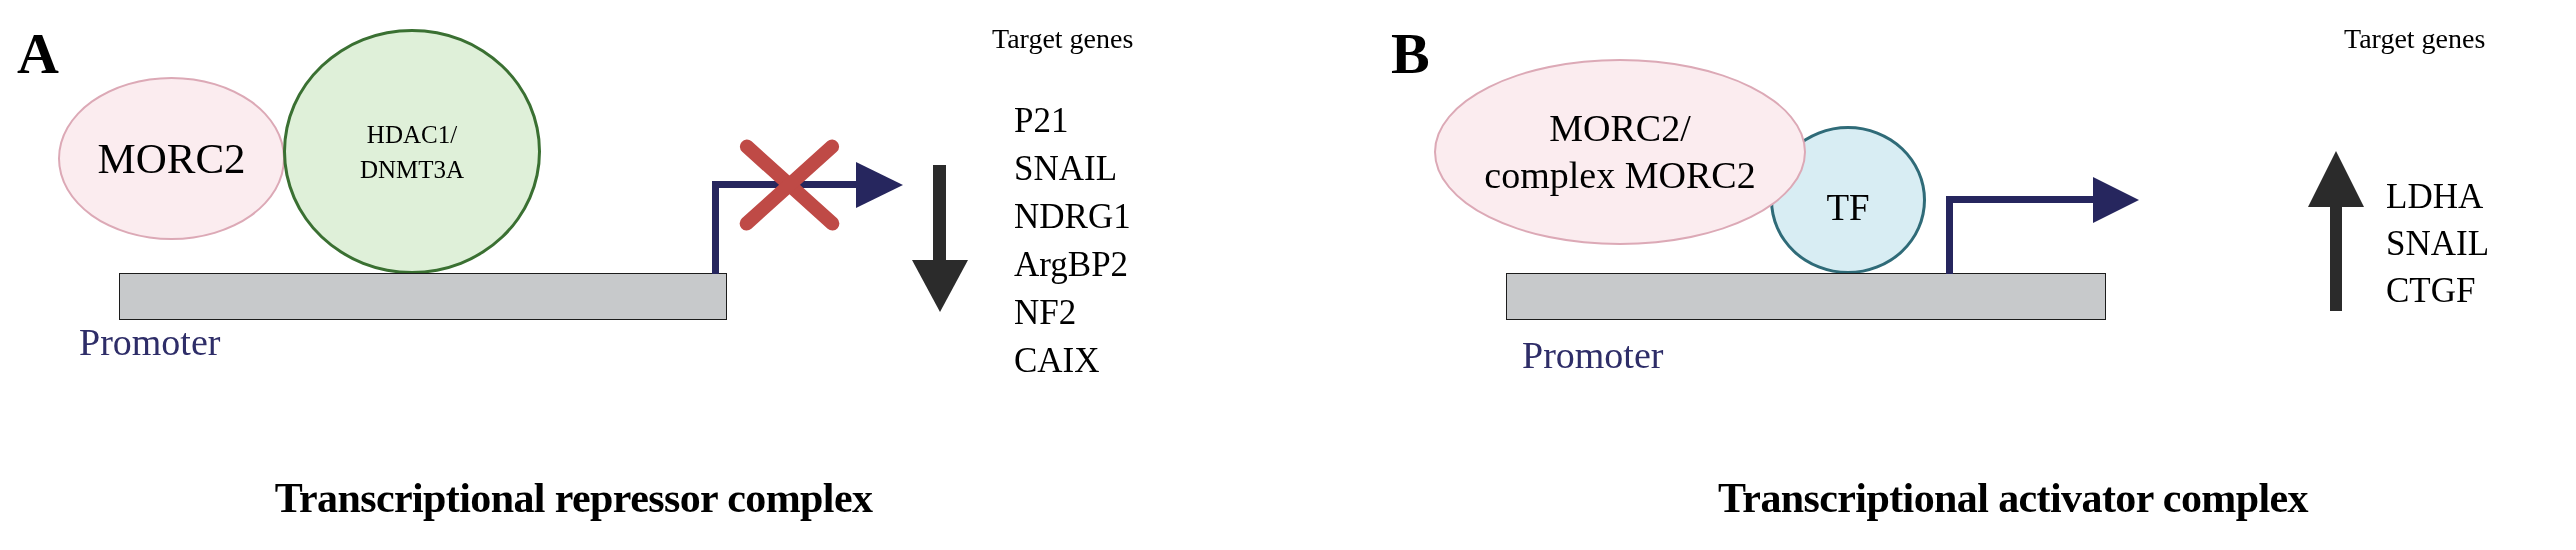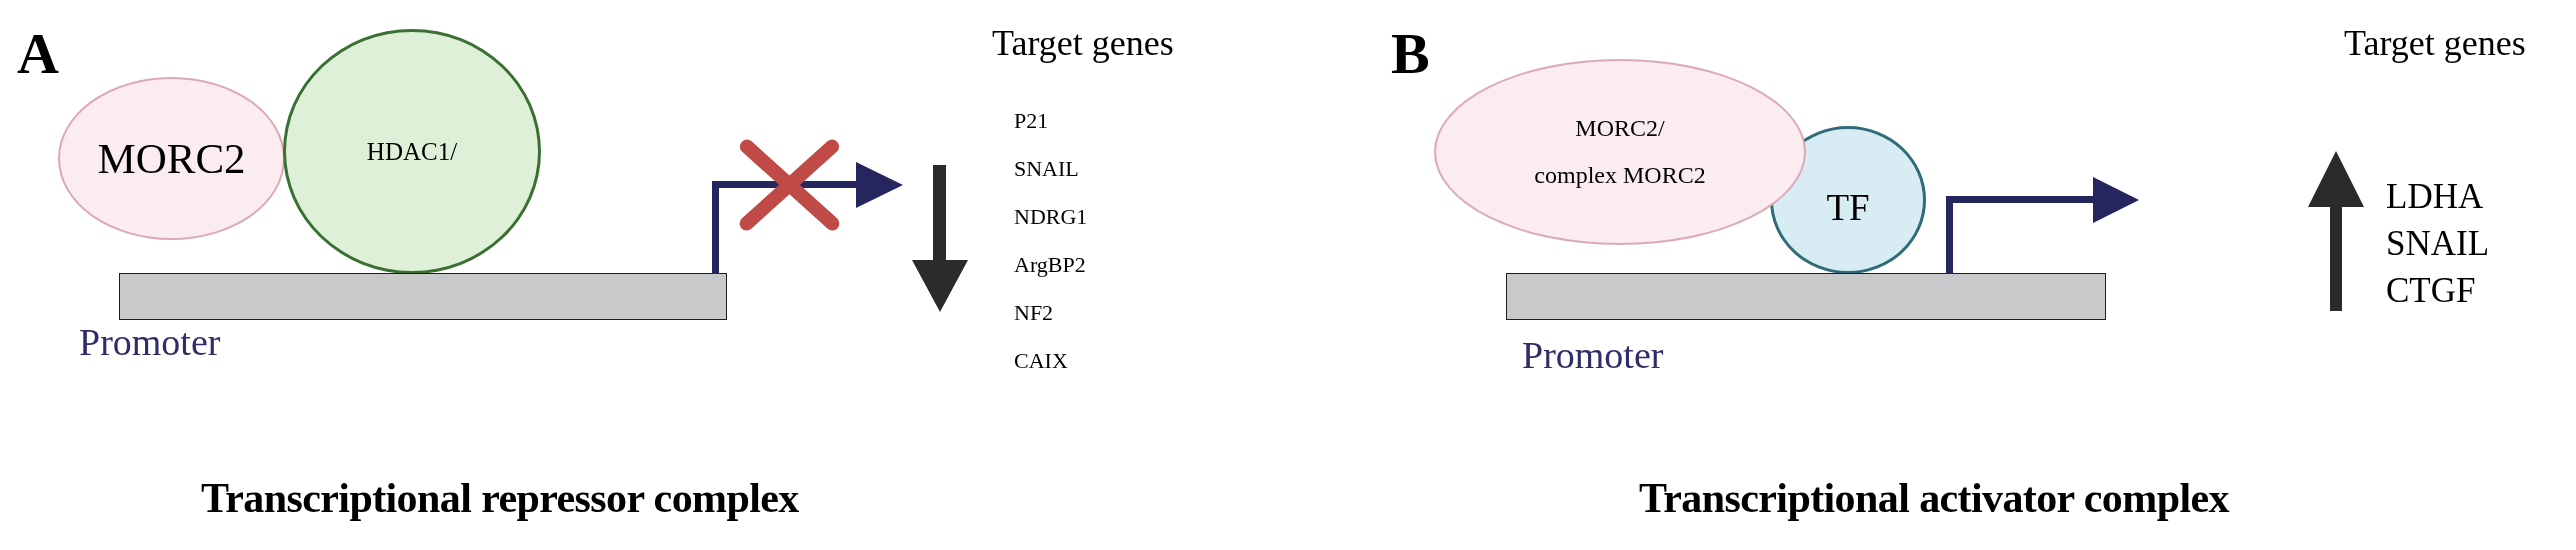--- a/index.html
+++ b/index.html
@@ -33,34 +33,34 @@
   .ellipse{
     border-radius:50%;
     display:flex;align-items:center;justify-content:center;
     text-align:center;box-sizing:border-box;
   }
   .pink-ellipse{background:var(--pink_fill);border:2.4px solid var(--pink_stroke);}
   .green-ellipse{background:var(--green_fill);border:3px solid var(--green_stroke);}
   .blue-ellipse{background:var(--blue_fill);border:3px solid var(--blue_stroke);}
   .morc2-a{font-size:43px;}
   .complex-lines{font-size:25px;line-height:35px;}
-  .morc2-b{font-size:24px;line-height:47px;}
+  .morc2-b{font-size:38px;line-height:47px;}
   .tf-label{font-size:37px;}
   .promoter-bar{
     background:var(--bar_fill);
     border:1.8px solid var(--bar_stroke);
     box-sizing:border-box;
   }
   .promoter-label{font-size:38px;color:var(--promoter_text);line-height:1;}
   .caption{
-    font-size:42px;font-weight:bold;line-height:1;
+    font-size:42px;font-weight:bold;text-align:center;line-height:1;
     letter-spacing:-0.6px;
   }
-  .tg-header{font-size:36px;line-height:1;}
-  .gene-list{font-size:22px;line-height:48px;}
+  .tg-header{font-size:28px;line-height:1;}
+  .gene-list{font-size:35px;line-height:48px;}
   .gene-list-b{font-size:35px;line-height:47px;}
   .navy-line{background:var(--navy);}
   .navy-head-right{
     width:0;height:0;
     border-top:23.4px solid transparent;
     border-bottom:23.4px solid transparent;
     border-left:47px solid var(--navy);
   }
   .x-arm{
     width:129px;height:14.4px;border-radius:7.2px;
@@ -88,20 +88,21 @@
 
   <div class="abs panel-letter" style="left:17px;top:25px;">A</div>
 
   <div class="abs ellipse pink-ellipse z1" style="left:58px;top:77px;width:227px;height:163px;">
     <span class="morc2-a">MORC2</span>
   </div>
 
   <div class="abs ellipse green-ellipse z2" style="left:283px;top:29px;width:258px;height:245px;">
     <div class="complex-lines">
         <div>HDAC1/</div>
+        <div>DNMT3A</div>
       </div>
   </div>
 
   <div class="abs promoter-bar z3" style="left:119px;top:273px;width:608px;height:47px;"></div>
 
   <div class="abs promoter-label" style="left:79px;top:323px;">Promoter</div>
 
   <div class="abs navy-line z4" style="left:712px;top:181px;width:6.6px;height:93px;"></div>
   <div class="abs navy-line z4" style="left:712px;top:181px;width:144px;height:6.6px;"></div>
   <div class="abs navy-head-right z4" style="left:856px;top:162px;"></div>

